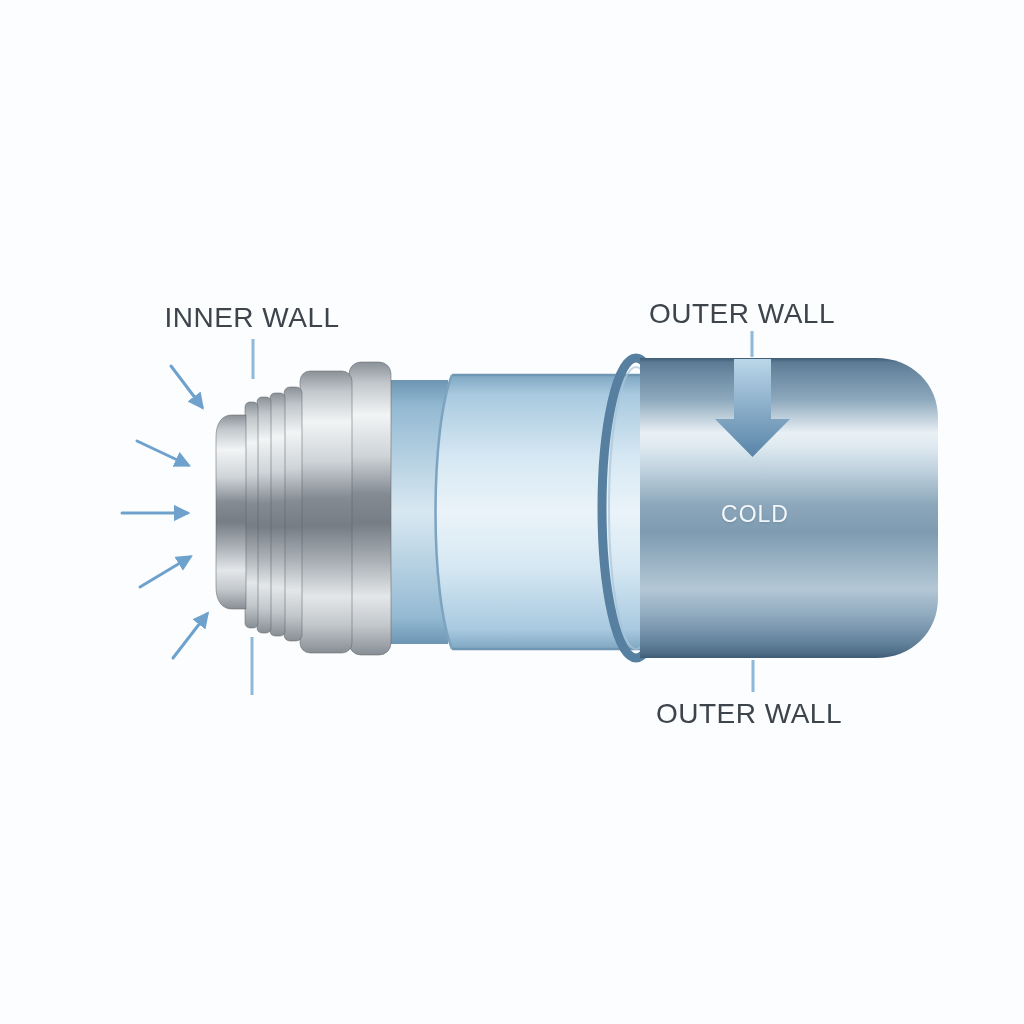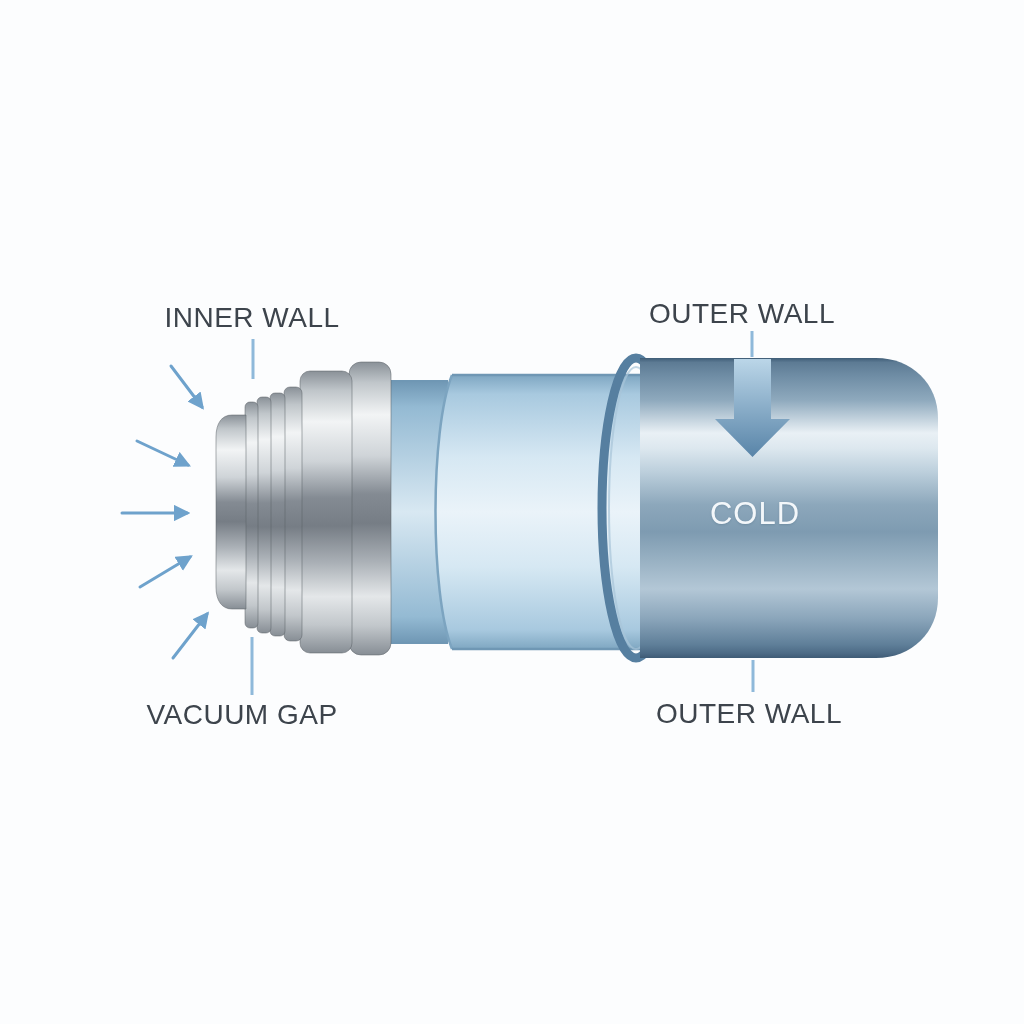--- a/index.html
+++ b/index.html
@@ -26,21 +26,21 @@
     line-height: 1;
     font-weight: 400;
     color: #3d444c;
     letter-spacing: 0.5px;
     white-space: nowrap;
   }
   .center-text {
     position: absolute;
     transform: translate(-50%, -50%);
     text-align: left;
-    font-size: 31px;
+    font-size: 23px;
     line-height: 34px;
     font-weight: 400;
     color: #f3f7fa;
     letter-spacing: 1px;
     text-shadow: 0 1px 2px rgba(60, 90, 115, 0.25);
     white-space: nowrap;
   }
   .center-text span { display: block; }
 </style>
 </head>
@@ -153,21 +153,20 @@
       <line x1="253" y1="339" x2="253" y2="379"></line>
       <line x1="252" y1="637" x2="252" y2="695"></line>
       <line x1="753" y1="660" x2="753" y2="692"></line>
     </g>
   </svg>
 
   <div class="label" style="left:252px; top:318px">INNER WALL</div>
 
   <div class="label" style="left:742px; top:314px">OUTER WALL</div>
 
-  <div class="label" style="left:242px; top:715px">VACUUM GAP</div>
 
   <div class="label" style="left:749px; top:714px">OUTER WALL</div>
 
   <div class="center-text" style="left:755px; top:514px">
     <span>COLD</span>
   </div>
 
 </div>
 
 </body></html>

